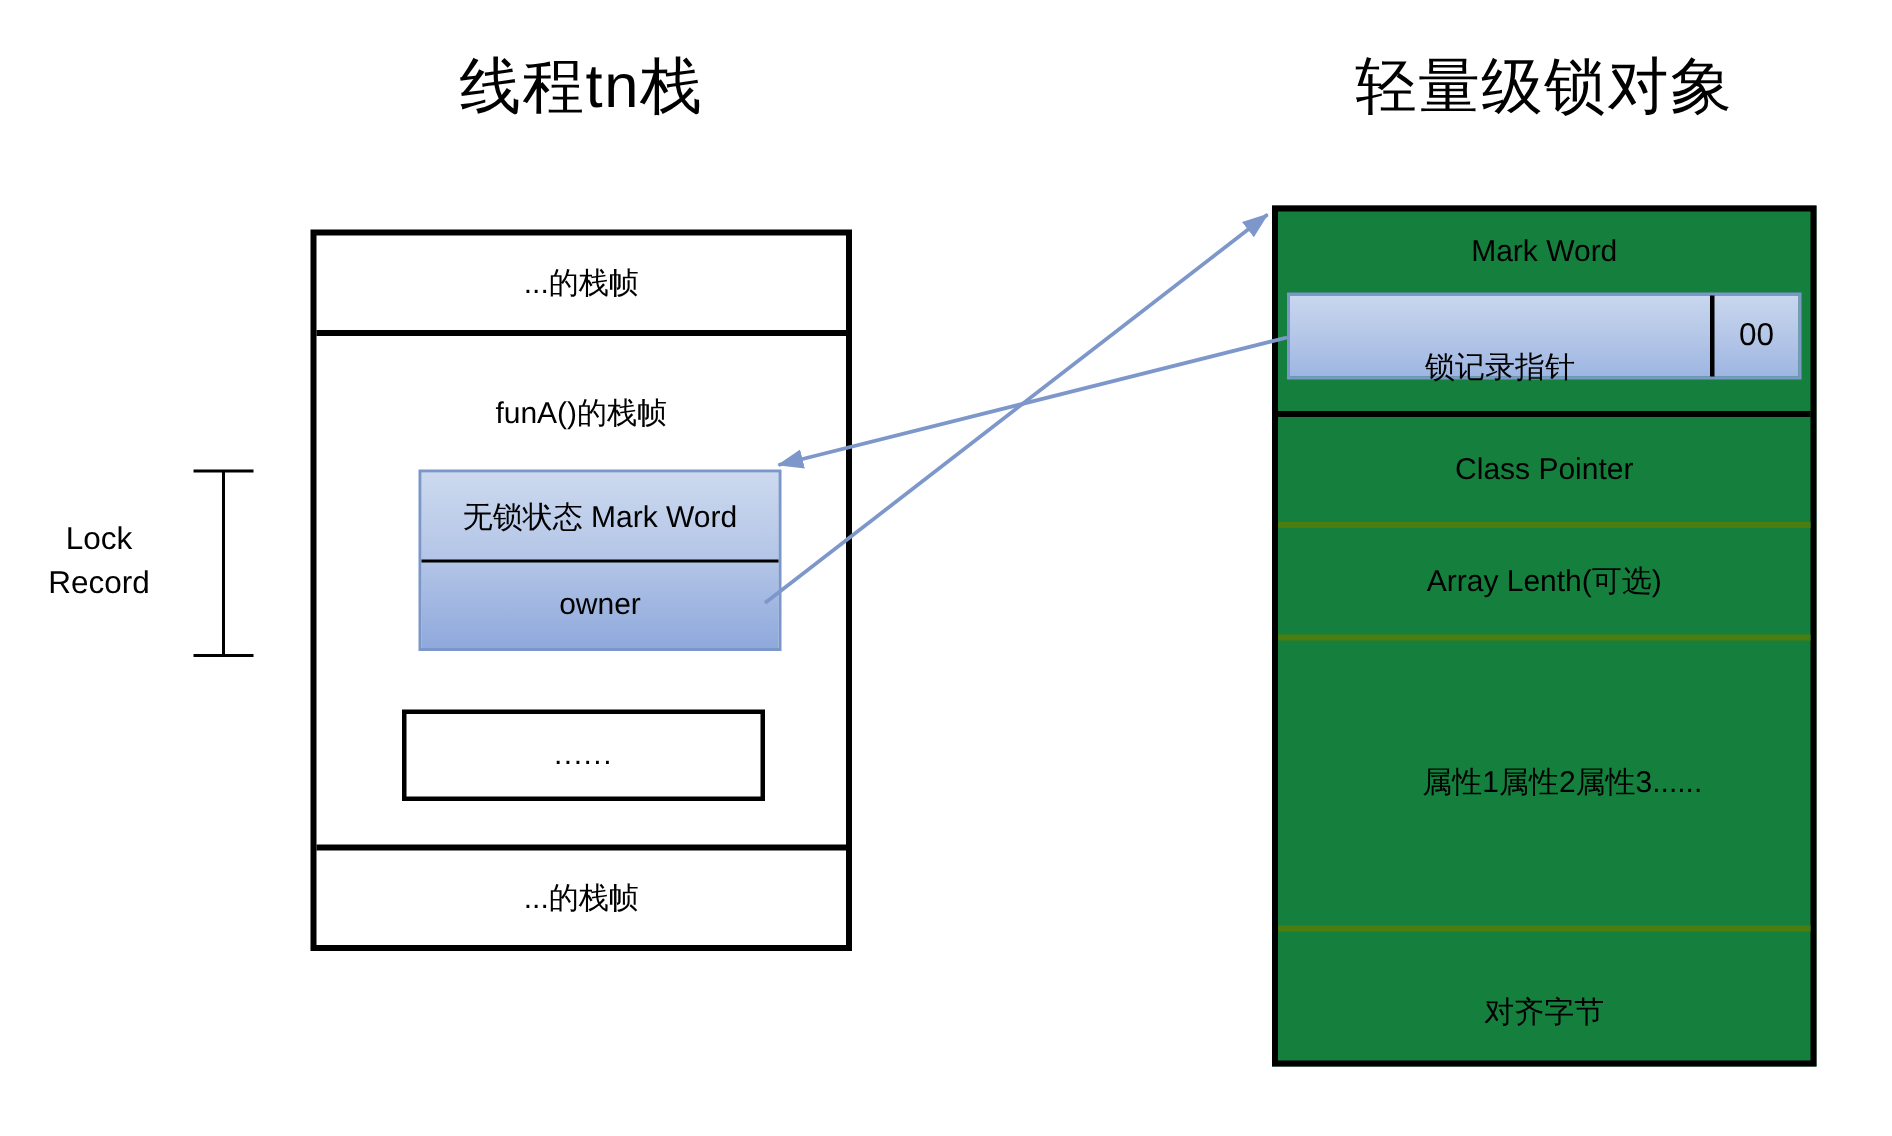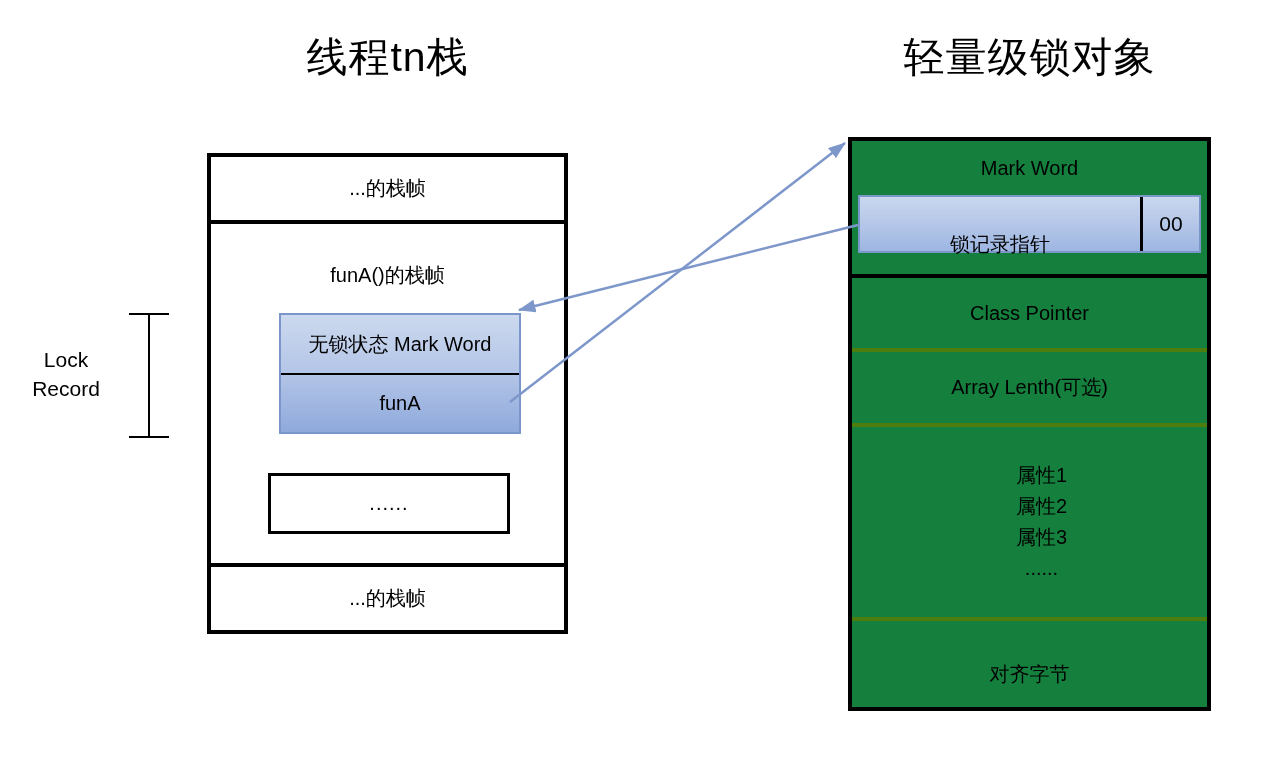--- a/index.html
+++ b/index.html
@@ -55,21 +55,21 @@
     border:2px solid #7b96c9;
     background:linear-gradient(180deg,#c9d7ee 0%,#b3c5e7 55%,#9db6e2 100%);
     display:flex;box-sizing:border-box;
   }
   .pointer-cell{flex:1;display:flex;align-items:center;justify-content:center;font-size:20px;margin-top:40px;}
   .pointer-divider{width:3px;background:#000;}
   .flag-cell{width:56px;display:flex;align-items:center;justify-content:center;font-size:21px;}
   .obj-row{border-bottom:4px solid #4d7c0f;display:flex;align-items:center;justify-content:center;font-size:20px;}
   .obj-class{height:70px;}
   .obj-array{height:71px;}
-  .obj-attrs{flex:1;flex-direction:column;line-height:31px;padding-left:24px;}
+  .obj-attrs{flex:1;flex-direction:row;line-height:31px;padding-left:24px;}
   .obj-align{height:66px;border-bottom:none;display:flex;align-items:center;justify-content:center;font-size:20px;margin-top:20px;}
   .attr-line{text-align:center;font-size:20px;}
 
   
   #arrow-layer{position:absolute;left:0;top:0;width:1261px;height:757px;pointer-events:none;z-index:5;}
   #arrow-layer line{stroke-width:2.5px;fill:none;}
 </style>
 </head>
 <body>
 
@@ -81,21 +81,21 @@
   <div class="abs stack-outer">
     <div class="stack-row-top">...的栈帧</div>
     <div class="stack-row-mid">
       <div class="funa-label">funA()的栈帧</div>
     </div>
     <div class="stack-row-bottom">...的栈帧</div>
   </div>
 
   <div class="abs lockrecord-box">
     <div class="lockrecord-cell-top">无锁状态 Mark Word</div>
-    <div class="lockrecord-cell-bottom">funA</div>
+    <div class="lockrecord-cell-bottom">owner</div>
   </div>
 
   <div class="abs ellipsis-box">......</div>
 
   <div class="abs lockrecord-label">
     <div>Lock</div>
     <div>Record</div>
   </div>
 
   <div class="abs ibeam-line" style="left:148px;top:314px;width:2px;height:123px;"></div>

